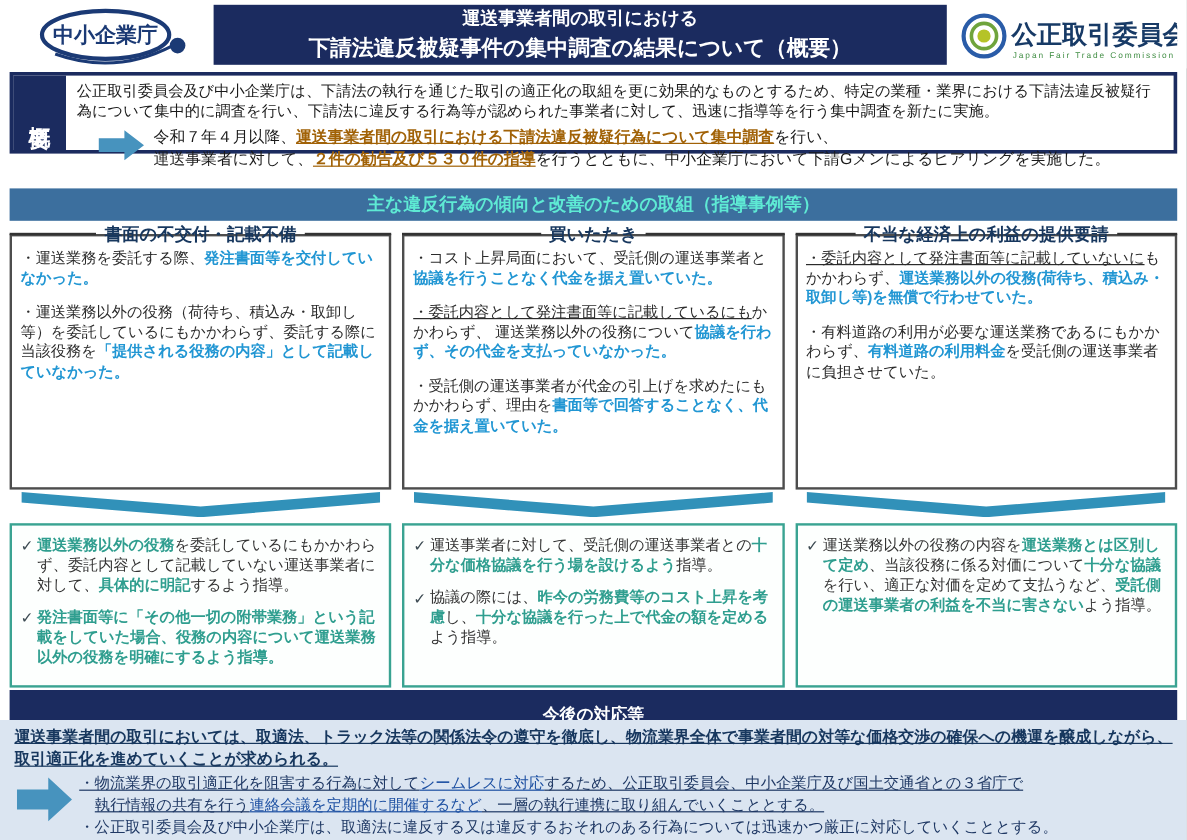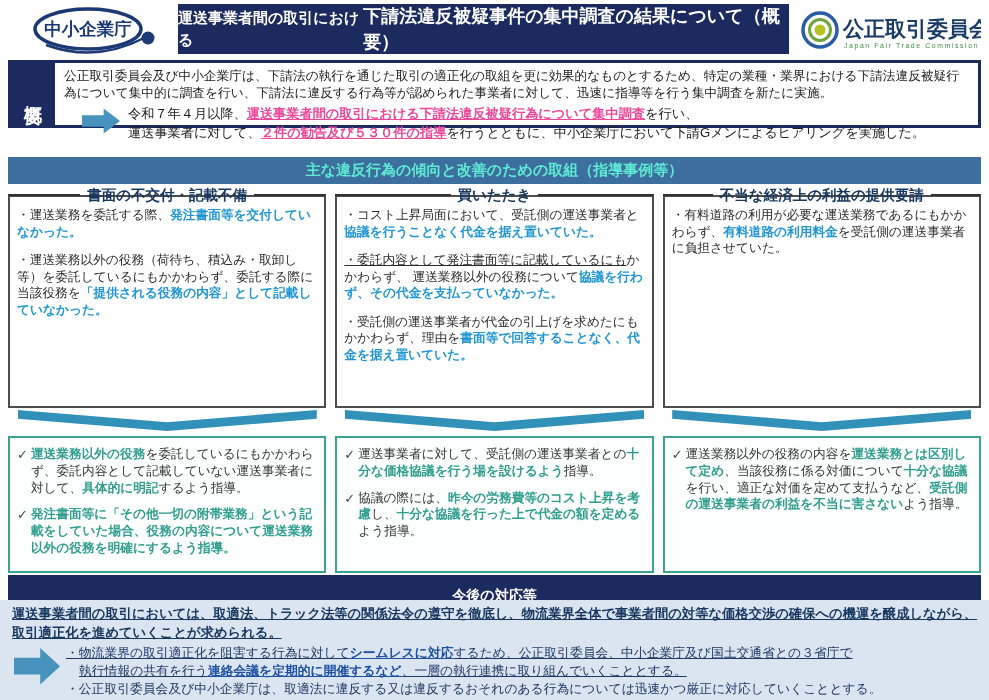--- a/index.html
+++ b/index.html
@@ -3,21 +3,21 @@
 <meta charset="utf-8">
 <style>
   * { margin:0; padding:0; box-sizing:border-box; }
   body { background:#888; font-family:"Liberation Sans","DejaVu Sans",sans-serif; }
   .page { position:relative; width:989px; height:700px; background:#ffffff; overflow:hidden; }
 
   
   .header { position:absolute; top:0; left:0; right:0; height:57px; display:flex; align-items:flex-start; background:#fff; }
   .logo-left { margin:5px 0 0 20px; width:152px; flex:0 0 auto; }
   .title-box { flex:1; margin:4px 6px 0 6px; height:50px; background:#1b2b5f; color:#fff;
-               display:flex; flex-direction:row; align-items:center; justify-content:center; }
+               display:flex; flex-direction:column; align-items:center; justify-content:center; }
   .title-box .t1 { font-size:15px; font-weight:bold; line-height:1.45; }
   .title-box .t2 { font-size:18px; font-weight:bold; line-height:1.45; }
   .logo-right { margin:5px 8px 0 0; width:186px; flex:0 0 auto; }
 
   
   .overview { position:absolute; top:60px; left:8px; right:8px; height:68px; border:3px solid #1b2b5f; background:#fff; display:flex; }
   .overview-label { width:44px; background:#1b2b5f; color:#fff; display:flex; align-items:center; justify-content:center;
                     font-size:18px; font-weight:bold; writing-mode:vertical-rl; text-orientation:upright; letter-spacing:4px; }
   .overview-body { flex:1; padding:5px 9px 3px 9px; }
   .ov-para { font-size:12.7px; line-height:1.34; color:#1a1a1a; }
@@ -35,25 +35,25 @@
   
   .cols { position:absolute; top:186px; left:8px; right:8px; display:flex; gap:9px; }
   .col { flex:1; position:relative; }
   .panel { margin-top:9px; height:213px; border:2px solid #4d4d4d; background:#fff; padding:10px 7px 6px 7px; }
   .panel-legend { position:absolute; top:-1px; left:0; right:0; display:flex; align-items:center; height:20px; }
   .panel-legend::before, .panel-legend::after { content:""; flex:1; border-top:2px solid #333; }
   .legend-text { padding:0 7px; font-size:14.5px; font-weight:bold; color:#17375e; white-space:nowrap; background:transparent; }
   .bullet { font-size:12.7px; line-height:1.3; color:#2b2b2b; margin-bottom:12px; }
 
   
-  .red  { color:#ec4899; font-weight:bold; }
+  .red  { color:#a16207; font-weight:bold; }
   .blue { color:#2196d3; font-weight:bold; }
   .green{ color:#2f9e8f; font-weight:bold; }
   .u    { text-decoration:underline; }
-  .bb   { color:#1d50a2; font-weight:bold; }
+  .bb   { color:#1d50a2; font-weight:normal; }
 
   
   .chevrons { position:absolute; top:410px; left:8px; right:8px; display:flex; gap:9px; }
   .chev-cell { flex:1; display:flex; justify-content:center; }
   .chevron { width:94%; height:21px; background:#3191b9; clip-path:polygon(0 0,50% 58%,100% 0,100% 42%,50% 100%,0 42%); }
 
   
   .guidance-row { position:absolute; top:436px; left:8px; right:8px; display:flex; gap:9px; }
   .gbox { flex:1; min-height:136px; border:2px solid #3aa392; background:#fdfffe; padding:8px 7px 4px 7px; }
   .gitem { display:flex; margin-bottom:10px; font-size:12.7px; line-height:1.32; color:#333; }
@@ -127,20 +127,21 @@
         <div class="bullet"><span>・コスト上昇局面において、受託側の運送事業者と</span><span class="blue">協議を行うことなく代金を据え置いていた。</span></div>
         <div class="bullet"><span class="u">・委託内容として発注書面等に記載しているにも</span><span>かかわらず、 運送業務以外の役務について</span><span class="blue">協議を行わず、その代金を支払っていなかった。</span></div>
         <div class="bullet"><span>・受託側の運送事業者が代金の引上げを求めたにもかかわらず、理由を</span><span class="blue">書面等で回答することなく、代金を据え置いていた。</span></div>
       </div>
       <div class="panel-legend">
           <span class="legend-text">買いたたき</span>
         </div>
     </div>
     <div class="col">
       <div class="panel">
+        <div class="bullet"><span class="u">・委託内容として発注書面等に記載していないに</span><span>もかかわらず、</span><span class="blue">運送業務以外の役務(荷待ち、積込み・取卸し等)を無償で行わせていた。</span></div>
         <div class="bullet"><span>・有料道路の利用が必要な運送業務であるにもかかわらず、</span><span class="blue">有料道路の利用料金</span><span>を受託側の運送事業者に負担させていた。</span></div>
       </div>
       <div class="panel-legend">
           <span class="legend-text">不当な経済上の利益の提供要請</span>
         </div>
     </div>
   </div>
 
   <div class="chevrons">
     <div class="chev-cell">

